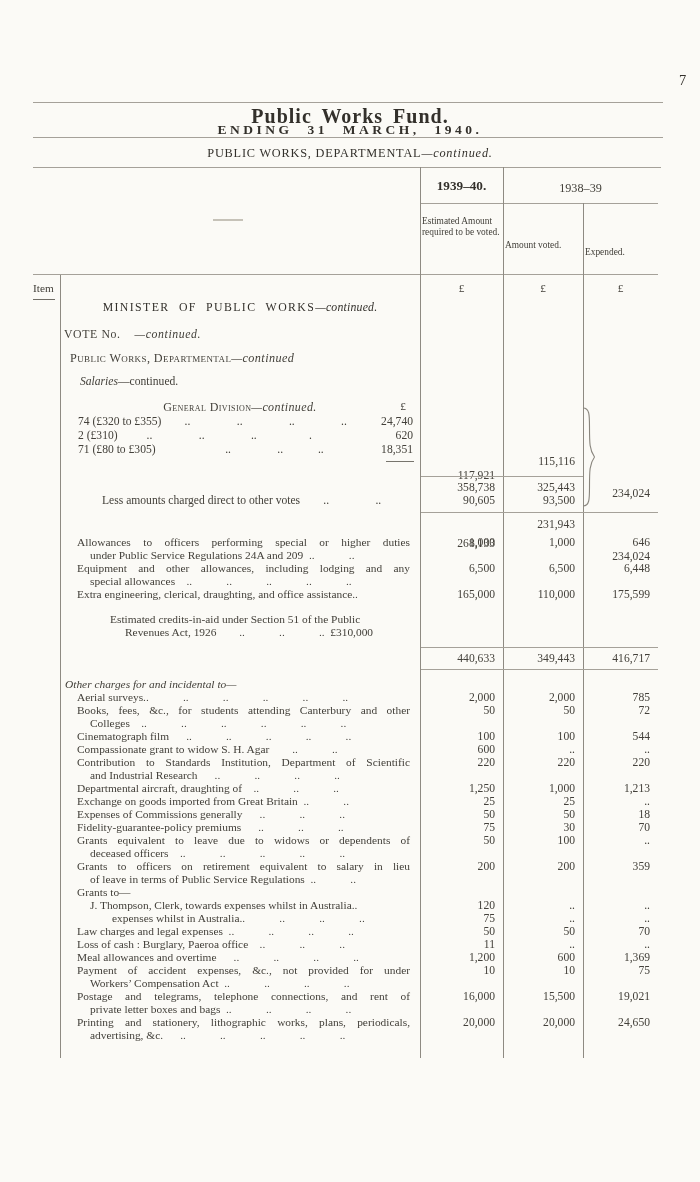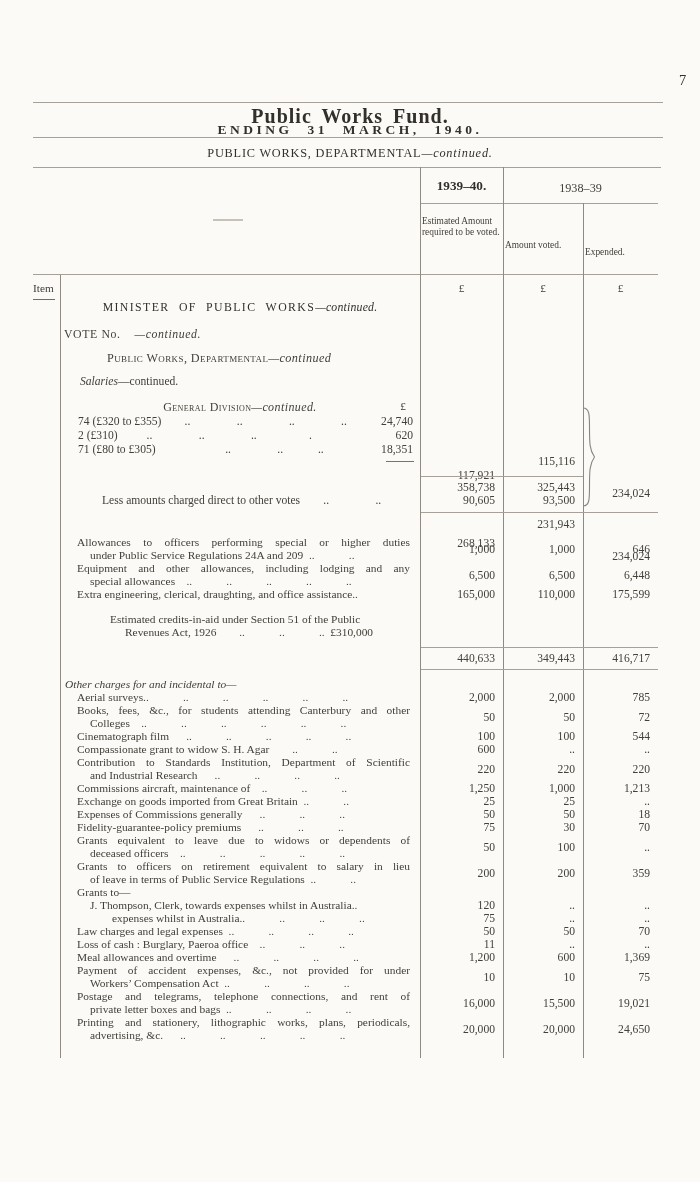--- a/index.html
+++ b/index.html
@@ -45,21 +45,21 @@
   .poundrow{top:282px;font-size:11.3px;text-align:center;position:absolute;}
   .p1{left:420px;width:83px;}
   .p2{left:503px;width:80px;}
   .p3{left:583px;width:75px;}
 
   .minister{top:300px;left:60px;width:360px;text-align:center;font-size:11.8px;
             letter-spacing:1.4px;word-spacing:5px;color:var(--ink-dark);}
   .minister .it{letter-spacing:0.2px;word-spacing:0;}
   .vote{top:327px;left:64px;font-size:11.8px;letter-spacing:0.6px;}
   .vote .it{margin-left:14px;}
-  .dept{top:351px;left:70px;font-size:12.2px;letter-spacing:0.4px;margin-left:37px;}
+  .dept{top:351px;left:70px;font-size:12.2px;letter-spacing:0.4px;}
   .salaries{top:375px;left:80px;font-size:11.6px;}
 
   .genhead{top:400px;left:60px;width:360px;text-align:center;font-size:12px;letter-spacing:0.4px;}
   .genpound{position:absolute;top:400px;left:60px;width:346px;text-align:right;font-size:11.4px;}
   .genlines{top:415px;left:60px;width:360px;}
   .gline{position:relative;height:14.2px;font-size:11.6px;white-space:nowrap;}
   .gl-label{padding-left:18px;}
   .gl-amt{position:absolute;right:7px;top:0;}
 
   .stubrule{top:461px;left:386px;width:28px;height:1px;background:#77746d;position:absolute;}
@@ -68,21 +68,21 @@
   .col1{left:420px;width:75px;padding-right:8px;}
   .col2{left:503px;width:72px;padding-right:8px;}
   .col3{left:583px;width:67px;padding-right:8px;margin-top:32px;}
 
   .lesslabel{top:494px;left:102px;font-size:11.6px;white-space:nowrap;}
 
   .brace{position:absolute;left:581px;top:407px;}
 
   
   .flow{position:absolute;top:536px;left:60px;width:598px;}
-  .frow{display:flex;align-items:center;}
+  .frow{display:flex;align-items:flex-start;}
   .desc{width:360px;box-sizing:border-box;}
   .tline{font-size:11.4px;line-height:13px;padding-right:6px;white-space:nowrap;}
   .tline.just{white-space:normal;text-align:justify;text-align-last:justify;padding-right:10px;}
   .ind0{padding-left:5px;}
   .ind1{padding-left:17px;}
   .ind2{padding-left:30px;}
   .ind3{padding-left:52px;}
   .ind4{padding-left:50px;}
   .ind5{padding-left:65px;}
   .amt{font-size:11.6px;line-height:13px;text-align:right;box-sizing:content-box;}
@@ -267,21 +267,21 @@
         <div class="desc">
           <div class="tline ind1 just">Contribution to Standards Institution, Department of Scientific</div>
           <div class="tline ind2">and Industrial Research  ..   ..   ..   ..</div>
         </div>
         <div class="amt a0">220</div>
         <div class="amt a1">220</div>
         <div class="amt a2">220</div>
       </div>
       <div class="frow">
         <div class="desc">
-          <div class="tline ind1">Commissions aircraft, maintenance of ..   ..   ..</div>
+          <div class="tline ind1">Departmental aircraft, draughting of ..   ..   ..</div>
         </div>
         <div class="amt a0">1,250</div>
         <div class="amt a1">1,000</div>
         <div class="amt a2">1,213</div>
       </div>
       <div class="frow">
         <div class="desc">
           <div class="tline ind1">Exchange on goods imported from Great Britain ..   ..</div>
         </div>
         <div class="amt a0">25</div>

